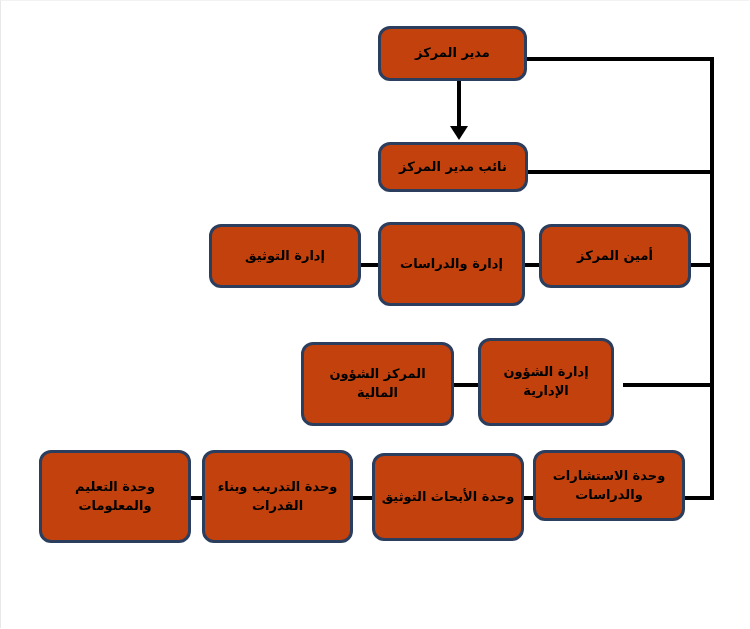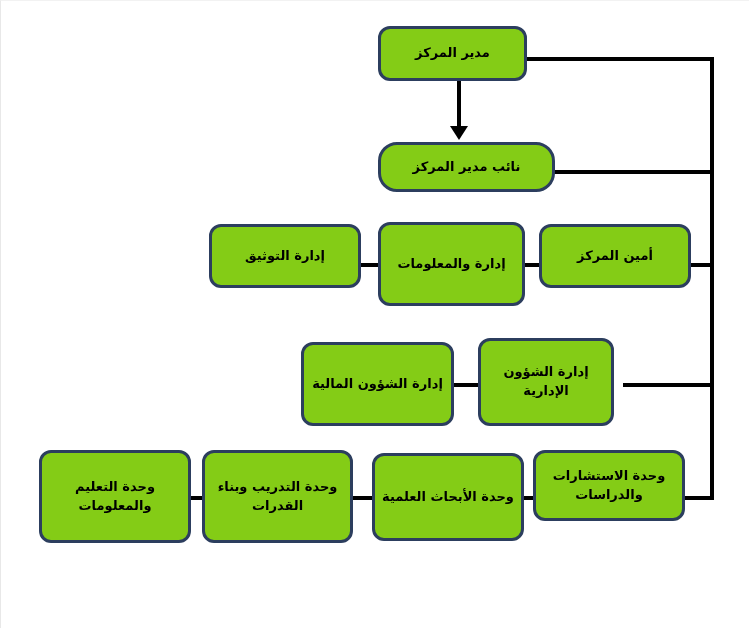--- a/index.html
+++ b/index.html
@@ -22,21 +22,21 @@
     width: 749px; height: 628px;
     border-left: 1px solid #e8e8e8;
     border-top: 1px solid #f2f2f2;
     box-sizing: border-box;
     pointer-events: none;
   }
 
   .node {
     position: absolute;
     box-sizing: border-box;
-    background: #84cc16;
+    background: #c2410c;
     border: 3px solid #2c3e5e;
     border-radius: 12px;
     display: flex;
     align-items: center;
     justify-content: center;
     text-align: center;
     z-index: 3;
   }
   .node .label {
     display: block;
@@ -100,57 +100,57 @@
   <div class="conn h" style="left:521px; top:496px; width:24px;"></div>
   <div class="conn h" style="left:682px; top:496px; width:32px;"></div>
 
   <div class="arrow-line" style="left:457px; top:78px; height:50px;"></div>
   <div class="arrow-head" style="left:450px; top:126px;"></div>
 
   <div class="node" style="left:378px; top:26px; width:149px; height:55px;">
     <span class="label">مدير المركز</span>
   </div>
 
-  <div class="node" style="left:378px; top:142px; width:177px; height:50px;border-radius:19px;">
+  <div class="node" style="left:378px; top:142px; width:150px; height:50px;">
     <span class="label">نائب مدير المركز</span>
   </div>
 
   <div class="node" style="left:209px; top:224px; width:152px; height:64px;">
     <span class="label">إدارة التوثيق</span>
   </div>
 
   <div class="node" style="left:378px; top:222px; width:147px; height:84px;">
-    <span class="label">إدارة والمعلومات</span>
+    <span class="label">إدارة والدراسات</span>
   </div>
 
   <div class="node" style="left:539px; top:224px; width:152px; height:64px;">
     <span class="label">أمين المركز</span>
   </div>
 
   <div class="node" style="left:301px; top:342px; width:153px; height:84px;">
-    <span class="label">إدارة الشؤون المالية</span>
+    <span class="label">المركز الشؤون المالية</span>
   </div>
 
   <div class="node" style="left:478px; top:338px; width:136px; height:88px;">
     <span class="label">إدارة الشؤون
 الإدارية</span>
   </div>
 
   <div class="node" style="left:39px; top:450px; width:152px; height:93px;">
     <span class="label">وحدة التعليم
 والمعلومات</span>
   </div>
 
   <div class="node" style="left:202px; top:450px; width:151px; height:93px;">
     <span class="label">وحدة التدريب وبناء
 القدرات</span>
   </div>
 
   <div class="node" style="left:372px; top:453px; width:152px; height:88px;">
-    <span class="label">وحدة الأبحاث العلمية</span>
+    <span class="label">وحدة الأبحاث التوثيق</span>
   </div>
 
   <div class="node" style="left:533px; top:450px; width:152px; height:71px;">
     <span class="label">وحدة الاستشارات
 والدراسات</span>
   </div>
 
 </div>
 
 </body></html>

